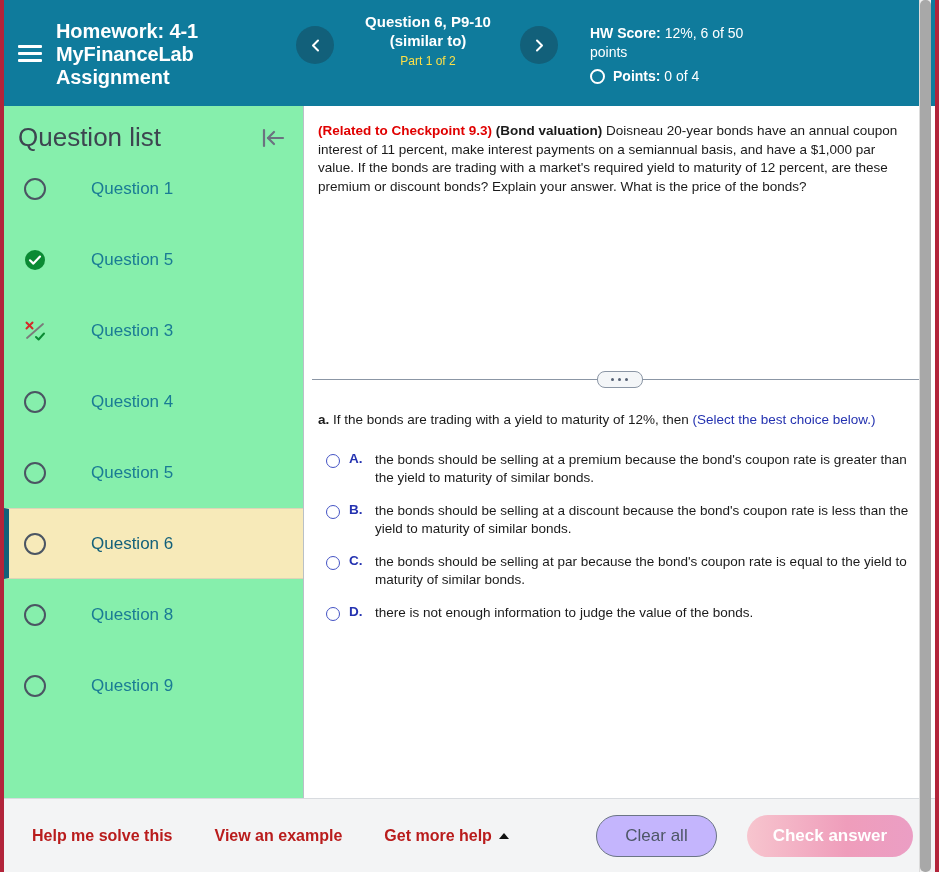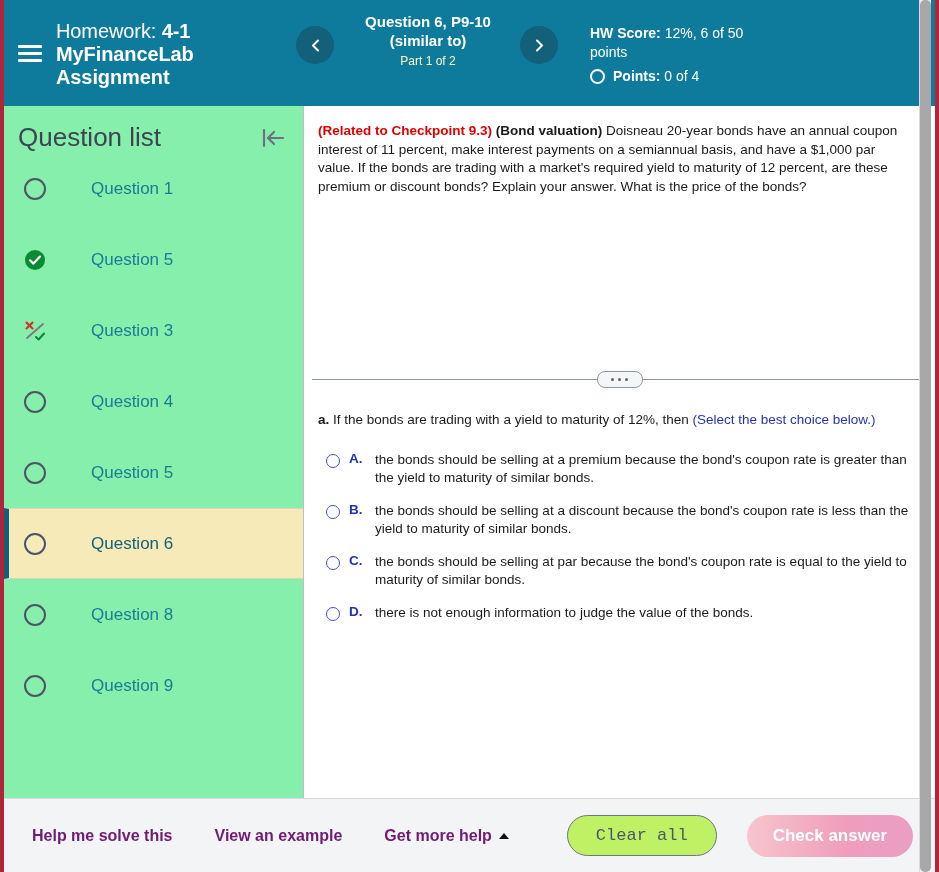--- a/index.html
+++ b/index.html
@@ -61,21 +61,21 @@
   }
 
   .hdr-title {
     padding-top: 20px;
     font-size: 20px;
     font-weight: bold;
     line-height: 23px;
     width: 238px;
     letter-spacing: -0.1px;
   }
-  .hdr-title .lbl { font-weight: normal; }
+  .hdr-title .lbl { font-weight: bold; }
 
   .nav-btn {
     width: 38px;
     height: 38px;
     border-radius: 50%;
     background: #12607a;
     color: #ffffff;
     display: flex;
     align-items: center;
     justify-content: center;
@@ -96,21 +96,21 @@
     margin-left: 10px;
   }
   .hdr-question .q-main {
     font-size: 15px;
     font-weight: bold;
     line-height: 19px;
   }
   .hdr-question .q-part {
     font-size: 12px;
     margin-top: 4px;
-    color: #fef9c3;
+    color: #fde047;
   }
 
   .hdr-score {
     padding-top: 24px;
     margin-left: 32px;
     width: 180px;
     font-size: 14px;
     line-height: 19px;
   }
   .hdr-score b { font-weight: bold; }
@@ -333,45 +333,45 @@
     background: #f3f4f5;
     border-top: 1px solid #d8dbdf;
     display: flex;
     align-items: center;
     padding: 0 22px 0 28px;
     box-sizing: border-box;
   }
   .footer-link {
     font-size: 16px;
     font-weight: bold;
-    color: #701a75;
+    color: #b91c1c;
     margin-right: 42px;
     cursor: pointer;
     white-space: nowrap;
     display: inline-flex;
     align-items: center;
   }
   .caret-up {
     display: inline-block;
     margin-left: 7px;
     width: 0; height: 0;
     border-left: 5px solid transparent;
     border-right: 5px solid transparent;
     border-bottom: 6px solid #111111;
   }
   .btn-clear {
     margin-left: auto;
-    background: #bef264;
+    background: #c4b5fd;
     border: 1px solid #6b7585;
     border-radius: 22px;
     color: #4d5666;
     font-size: 17px;
     padding: 10px 28px;
     cursor: pointer;
-    font-family: Liberation Mono, monospace;
+    font-family: Liberation Sans, sans-serif;
   }
   .btn-check {
     margin-left: 30px;
     border: none;
     border-radius: 22px;
     color: #ffffff;
     font-size: 17px;
     font-weight: bold;
     padding: 11px 26px;
     background: linear-gradient(90deg, #f7c5ce 0%, #ef9dbb 60%, #eb9ec4 100%);

